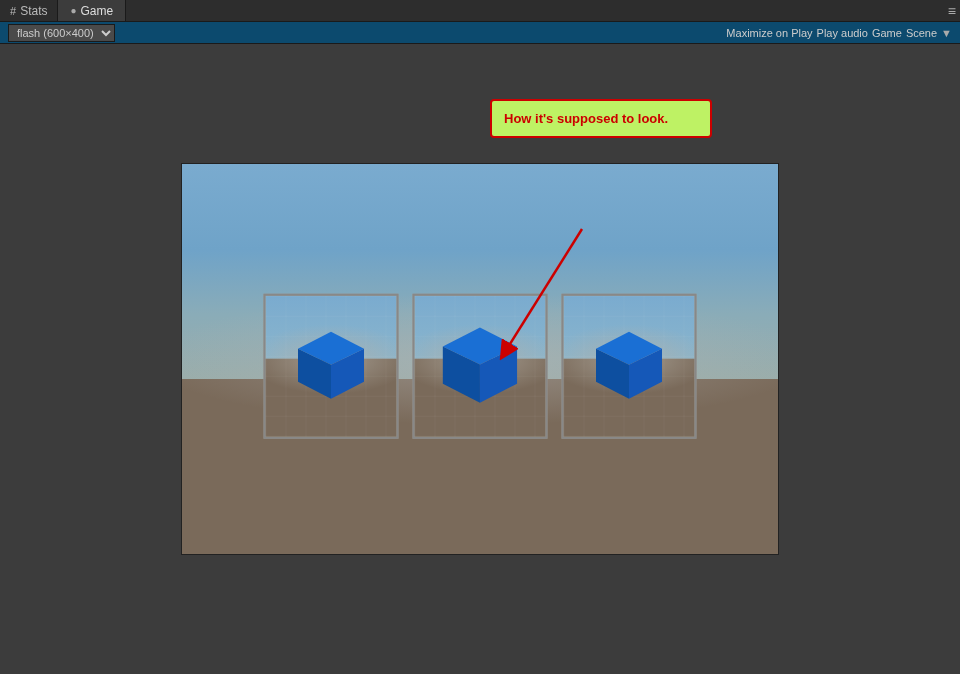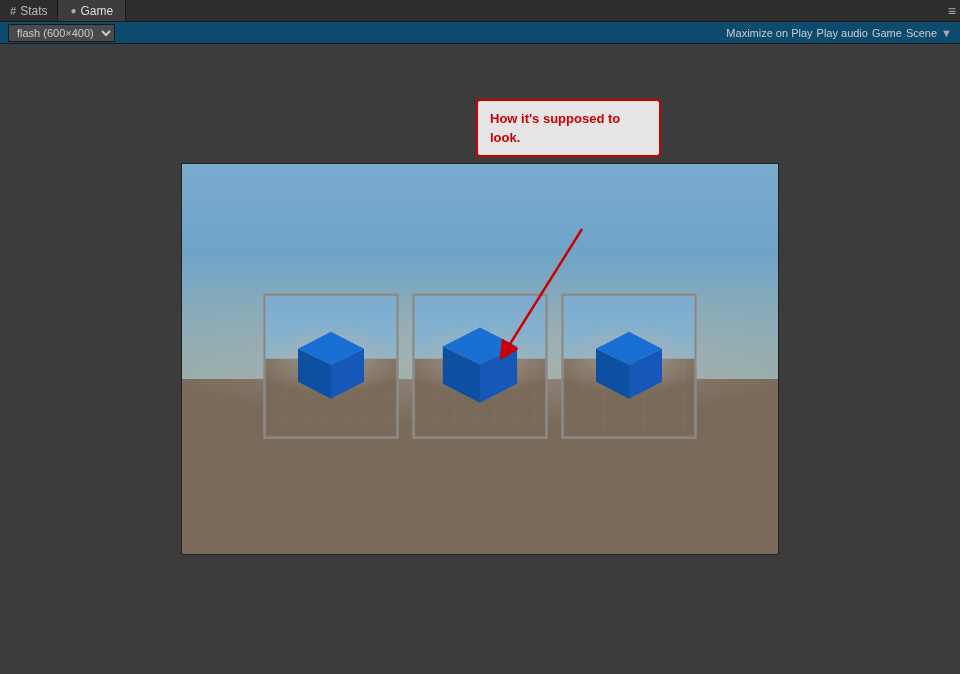--- a/index.html
+++ b/index.html
@@ -181,26 +181,26 @@
       position: absolute;
       top: 50%;
       left: 50%;
       transform: translate(-50%, -50%);
     }
 
     
     .tooltip-box {
       position: absolute;
       top: 55px;
-      left: 476px;
-      background: #e5e5e5;
+      left: 490px;
+      background: #bef264;
       border: 2px solid #cc0000;
       border-radius: 4px;
       padding: 8px 12px;
-      width: 185px;
+      width: 222px;
       z-index: 10;
     }
     .tooltip-text {
       color: #cc0000;
       font-size: 13px;
       font-weight: bold;
       line-height: 1.4;
     }
 
     

